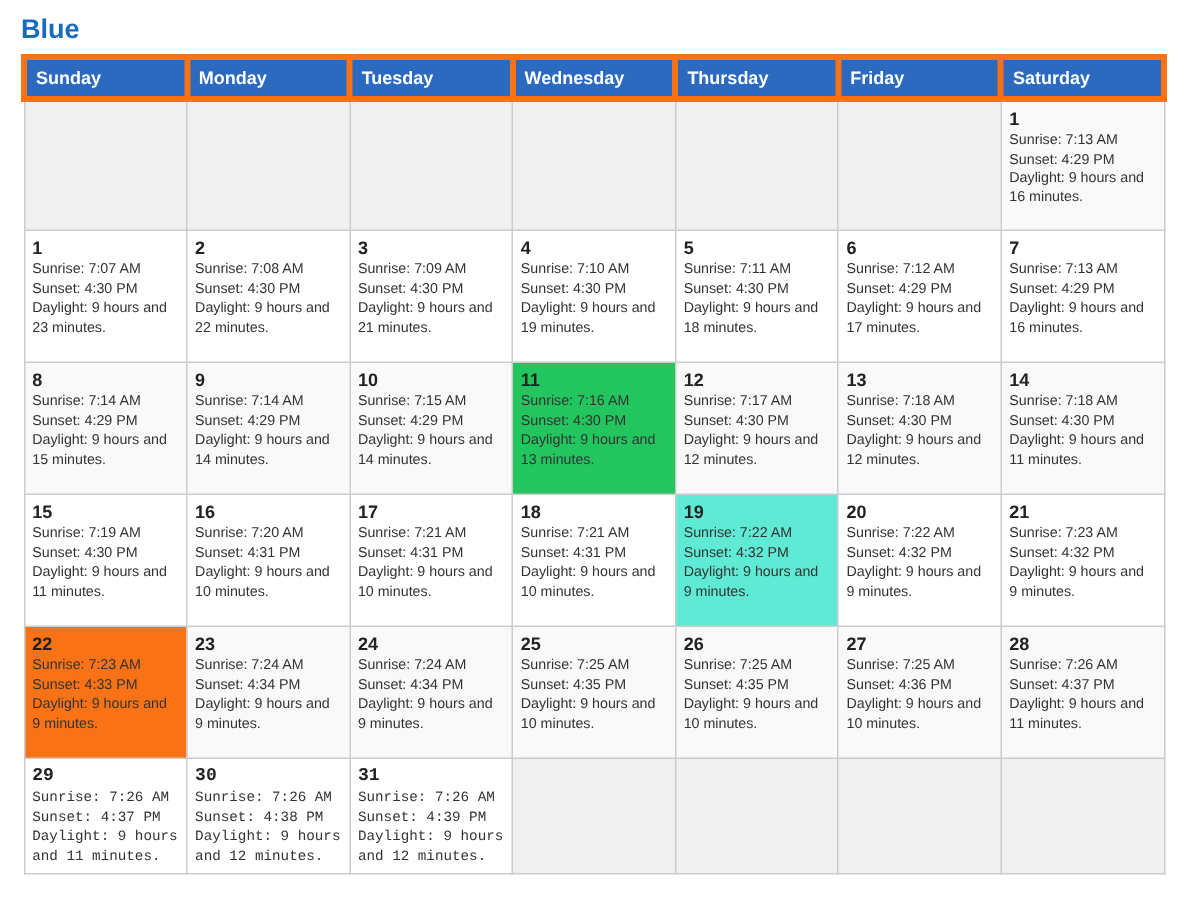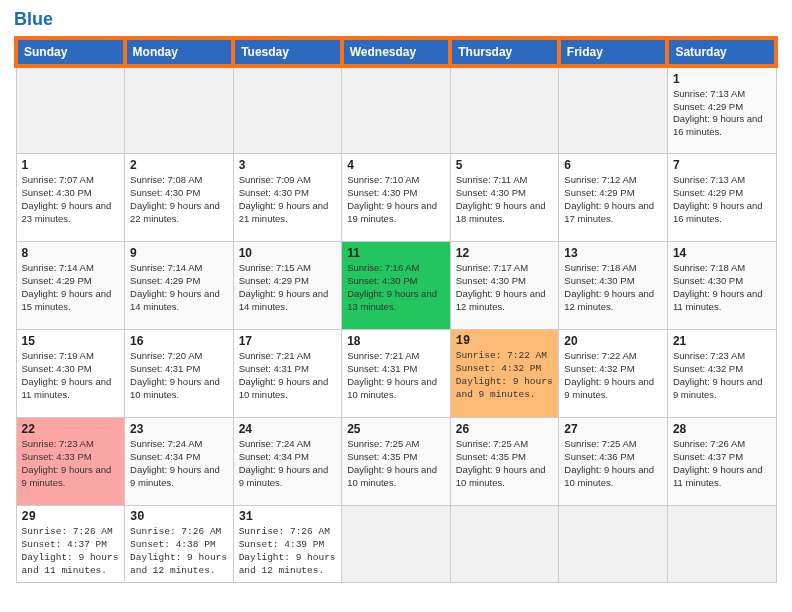--- a/index.html
+++ b/index.html
@@ -212,35 +212,35 @@
             <div class="day-info">Sunrise: 7:20 AM<br>Sunset: 4:31 PM<br>Daylight: 9 hours and 10 minutes.</div>
           </td>
           <td style="background: rgb(255, 255, 255); margin-left: 22px;">
             <span class="day-num">17</span>
             <div class="day-info">Sunrise: 7:21 AM<br>Sunset: 4:31 PM<br>Daylight: 9 hours and 10 minutes.</div>
           </td>
           <td style="background: rgb(255, 255, 255);">
             <span class="day-num">18</span>
             <div class="day-info">Sunrise: 7:21 AM<br>Sunset: 4:31 PM<br>Daylight: 9 hours and 10 minutes.</div>
           </td>
-          <td style="background: #fdba74; font-family: Liberation Mono, monospace;">
+          <td style="background: #5eead4;">
             <span class="day-num">19</span>
             <div class="day-info">Sunrise: 7:22 AM<br>Sunset: 4:32 PM<br>Daylight: 9 hours and 9 minutes.</div>
           </td>
           <td style="background: rgb(255, 255, 255);">
             <span class="day-num">20</span>
             <div class="day-info">Sunrise: 7:22 AM<br>Sunset: 4:32 PM<br>Daylight: 9 hours and 9 minutes.</div>
           </td>
           <td style="background: rgb(255, 255, 255);">
             <span class="day-num">21</span>
             <div class="day-info">Sunrise: 7:23 AM<br>Sunset: 4:32 PM<br>Daylight: 9 hours and 9 minutes.</div>
           </td>
         </tr>
         <tr style="background: rgb(249, 249, 249);">
-          <td style="background: #fca5a5;">
+          <td style="background: #f97316;">
             <span class="day-num">22</span>
             <div class="day-info">Sunrise: 7:23 AM<br>Sunset: 4:33 PM<br>Daylight: 9 hours and 9 minutes.</div>
           </td>
           <td style="background: rgb(249, 249, 249);">
             <span class="day-num">23</span>
             <div class="day-info">Sunrise: 7:24 AM<br>Sunset: 4:34 PM<br>Daylight: 9 hours and 9 minutes.</div>
           </td>
           <td style="background: rgb(249, 249, 249);">
             <span class="day-num">24</span>
             <div class="day-info">Sunrise: 7:24 AM<br>Sunset: 4:34 PM<br>Daylight: 9 hours and 9 minutes.</div>

